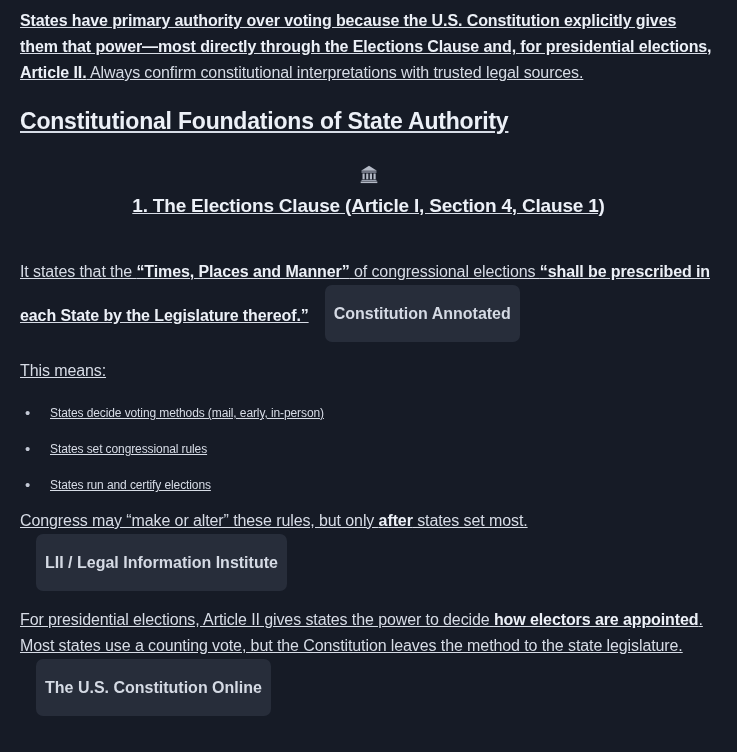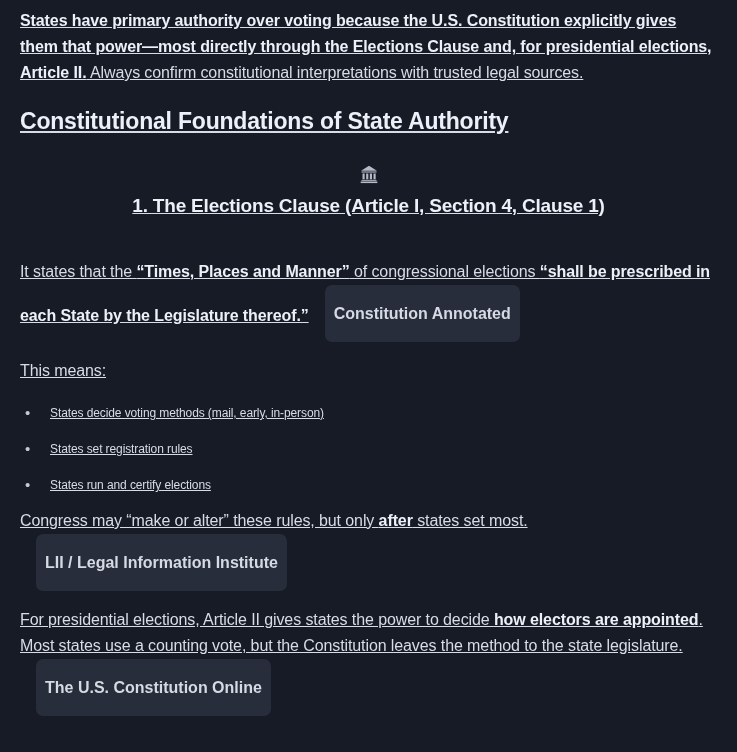--- a/index.html
+++ b/index.html
@@ -111,21 +111,21 @@
       <span>1. The Elections Clause (Article I, Section 4, Clause 1)</span>
     </h3>
 
     <p><br>
       <span>It states that the </span><strong>“Times, Places and Manner”</strong><span> of congressional elections </span><strong>“shall be prescribed in each State by the Legislature thereof.”</strong><span class="badge">Constitution Annotated</span></p>
 
     <p>This means:</p>
 
     <ul>
       <li>States decide voting methods (mail, early, in-person)</li>
-      <li>States set registration rules</li>
+      <li>States set congressional rules</li>
       <li>States run and certify elections</li>
     </ul>
 
     <p><span>Congress may “make or alter” these rules, but only </span><strong>after</strong><span> states set most.</span><br>
       <span class="badge">LII / Legal Information Institute</span></p>
   </section>
 
   <section>
 
     <p class="last-para"><span>For presidential elections, Article II gives states the power to decide </span><strong>how electors are appointed</strong><span>.</span><br>

